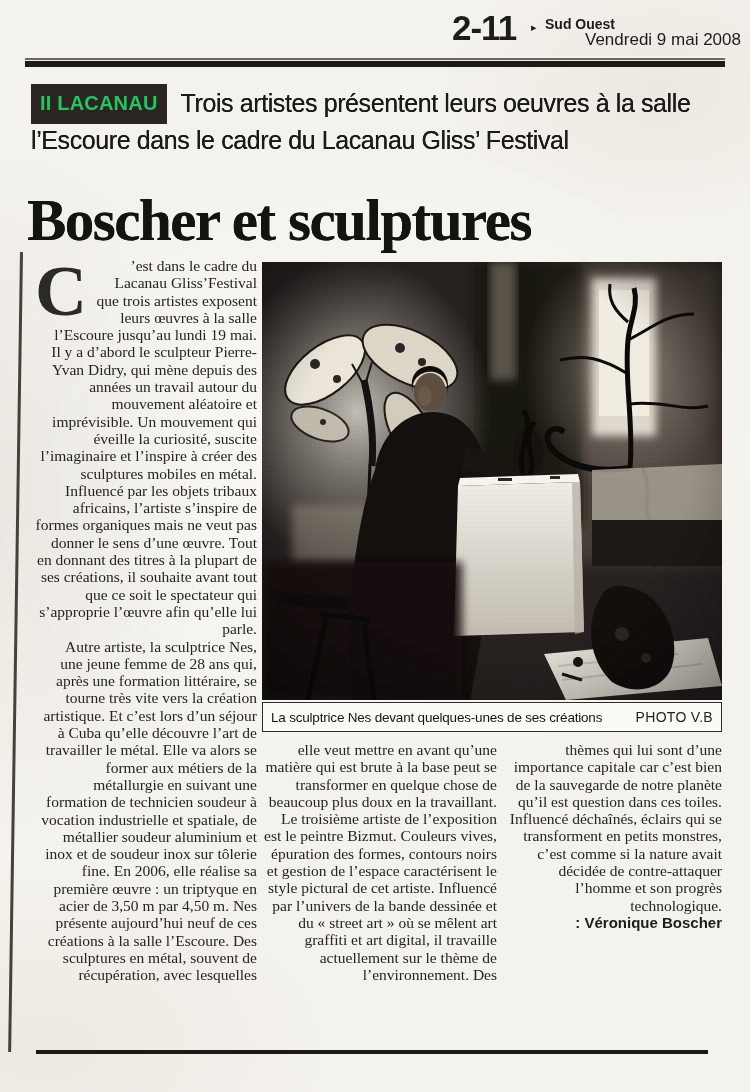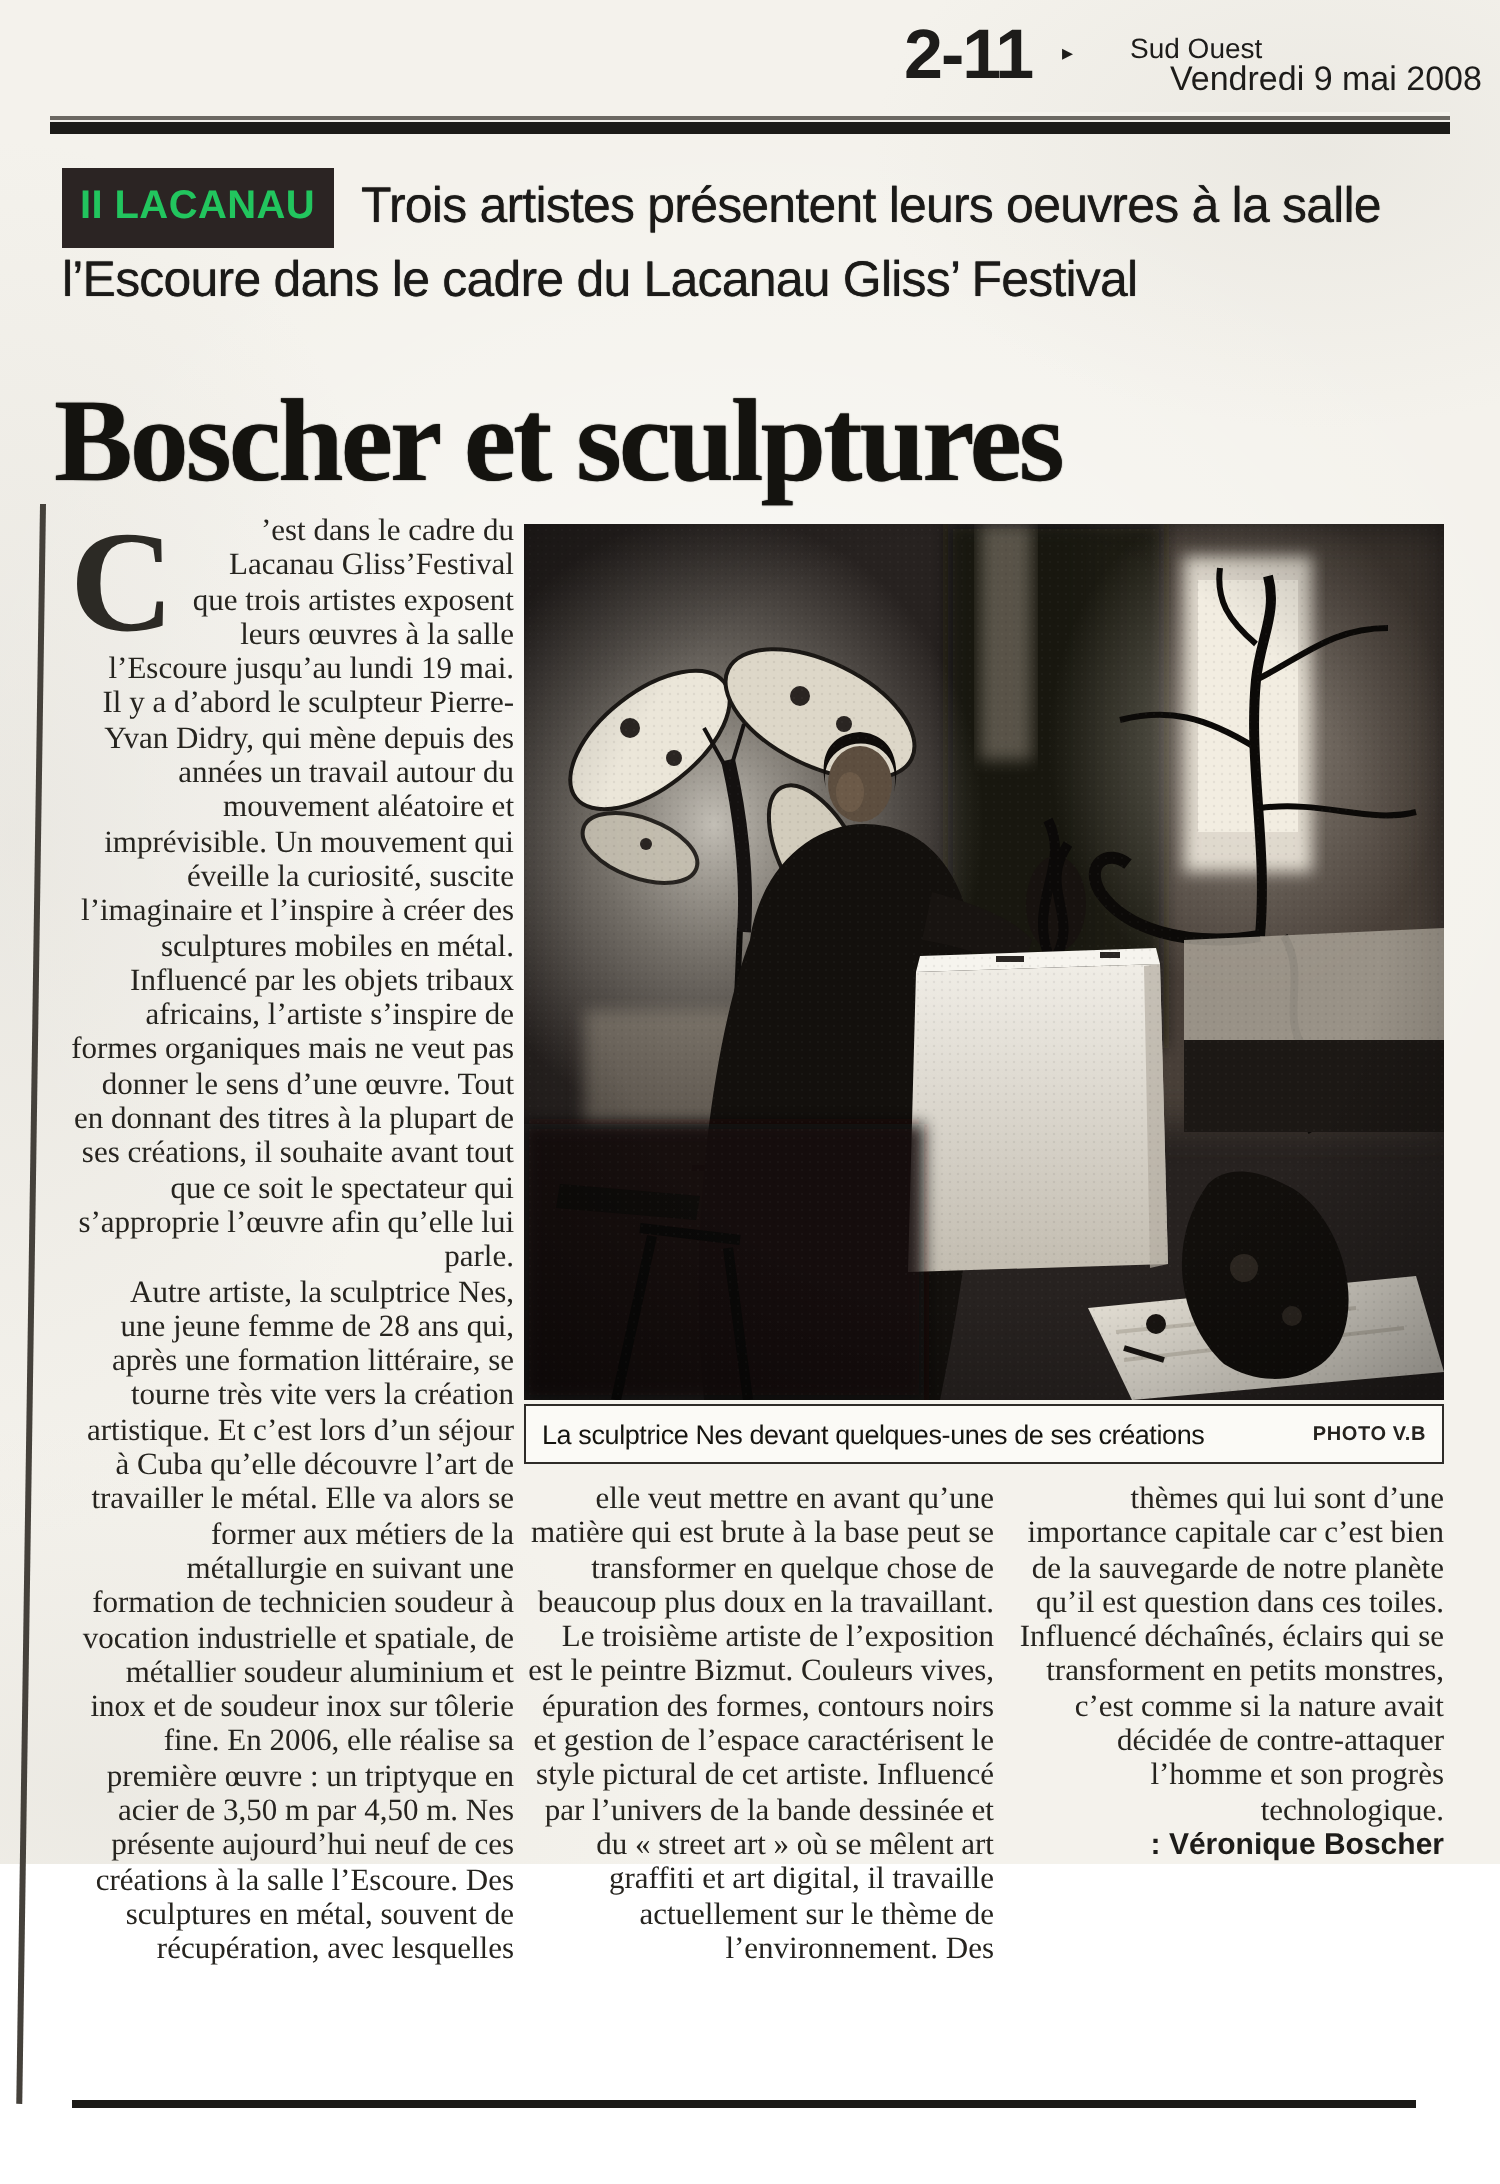--- a/index.html
+++ b/index.html
@@ -1,39 +1,39 @@
 <!DOCTYPE html>
 <html lang="fr"><head>
 <meta charset="utf-8">
 <style>
   html,body{margin:0;padding:0;}
   body{width:750px;height:1092px;overflow:hidden;}
   .page{
-    position:relative;width:750px;height:932px;
+    position:relative;width:750px;height:1092px;
     background-color:#f4f2ec;
     background-image:
       radial-gradient(ellipse 320px 200px at 88% 8%, rgba(214,211,203,.30), transparent 70%),
       radial-gradient(ellipse 420px 260px at 6% 96%, rgba(212,209,201,.25), transparent 70%),
       radial-gradient(ellipse 300px 500px at 1% 45%, rgba(206,203,196,.28), transparent 70%),
       radial-gradient(ellipse 520px 420px at 50% 42%, rgba(255,255,255,.5), transparent 80%);
     font-family:"Liberation Serif", serif;
     color:#24221e;
   }
   
   .pageno{
     position:absolute;left:452px;top:8px;
     font-family:"Liberation Sans", sans-serif;font-weight:bold;
     font-size:35px;letter-spacing:-1px;color:#1d1c1a;
   }
   .brand{
     position:absolute;left:545px;top:17px;
     font-family:"Liberation Sans", sans-serif;color:#1d1c1a;line-height:15px;
   }
   .brand .arrow{position:absolute;left:-14px;top:3px;font-size:11px;}
-  .brand .brand-name{font-weight:normal;font-size:14px;margin-left:20px;}
+  .brand .brand-name{font-weight:bold;font-size:14px;}
   .brand .brand-date{font-size:17px;margin-left:40px;}
   .top-rule{
     position:absolute;left:25px;top:56px;width:700px;height:11px;
     background:linear-gradient(#f4f2ec 0 2px,#6b6862 2px 4px,#f0eee8 4px 5px,#1c1b18 5px 11px);
   }
   
   .kicker{
     position:absolute;left:31px;top:84px;width:692px;
     font-family:"Liberation Sans", sans-serif;
     font-size:25px;line-height:33px;letter-spacing:-0.4px;color:#1b1a18;
@@ -84,21 +84,21 @@
     position:absolute;left:262px;top:262px;width:460px;height:438px;
     background:#272220;overflow:hidden;
   }
   .caption-bar{
     position:absolute;left:262px;top:702px;width:460px;height:30px;
     background:#fbfaf6;border:1px solid #2e2c28;box-sizing:border-box;
     display:flex;align-items:center;justify-content:space-between;
     padding:4px 8px;font-family:"Liberation Sans", sans-serif;
   }
   .caption-text{font-size:13.5px;color:#15140f;letter-spacing:-0.2px;}
-  .caption-credit{font-size:10px;font-weight:bold;color:#24221e;letter-spacing:.3px;}
+  .caption-credit{font-size:14px;font-weight:normal;color:#24221e;letter-spacing:.3px;}
 </style>
 </head>
 <body>
 
 <div class="page">
 
   <div class="pageno">2-11</div>
   <div class="brand">
     <span class="arrow">▸</span>
     <div class="brand-name">Sud Ouest</div>

